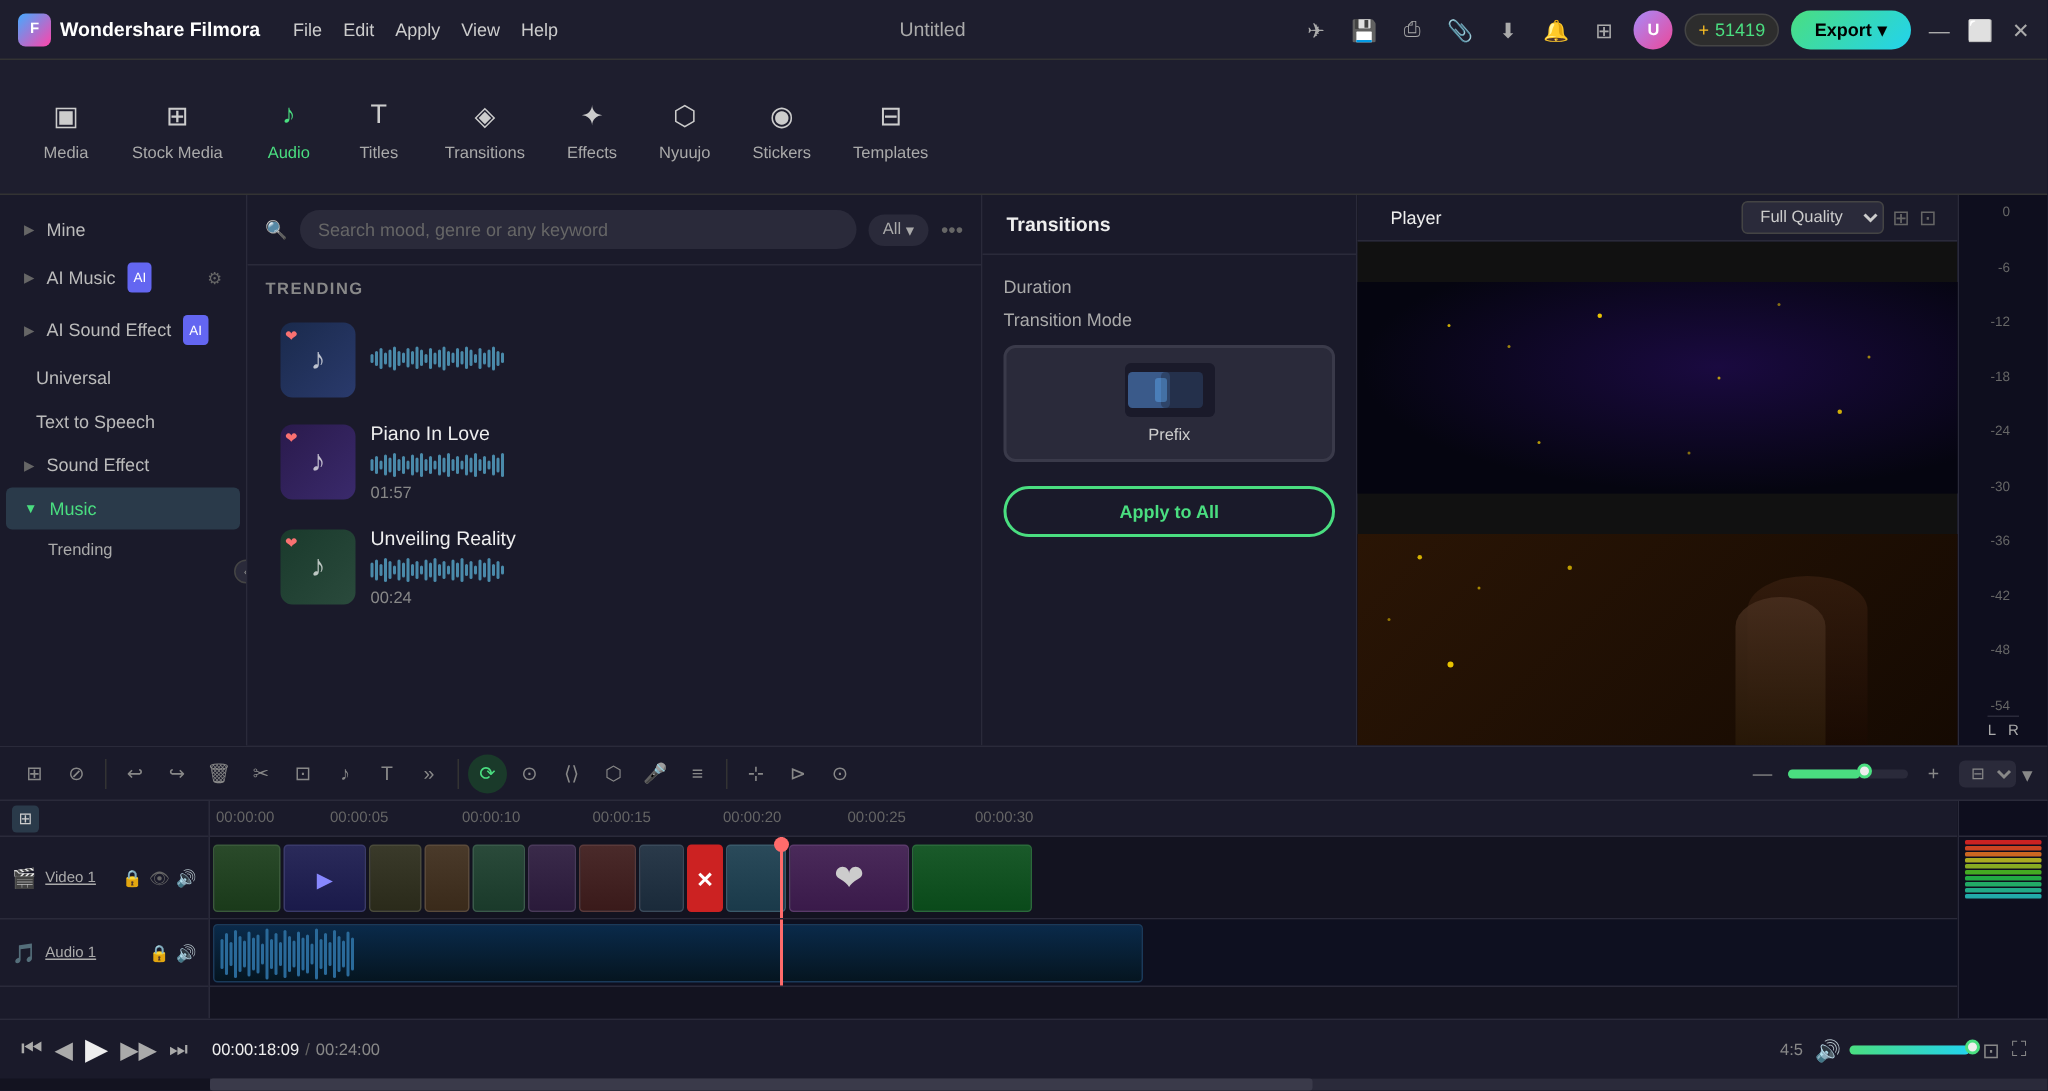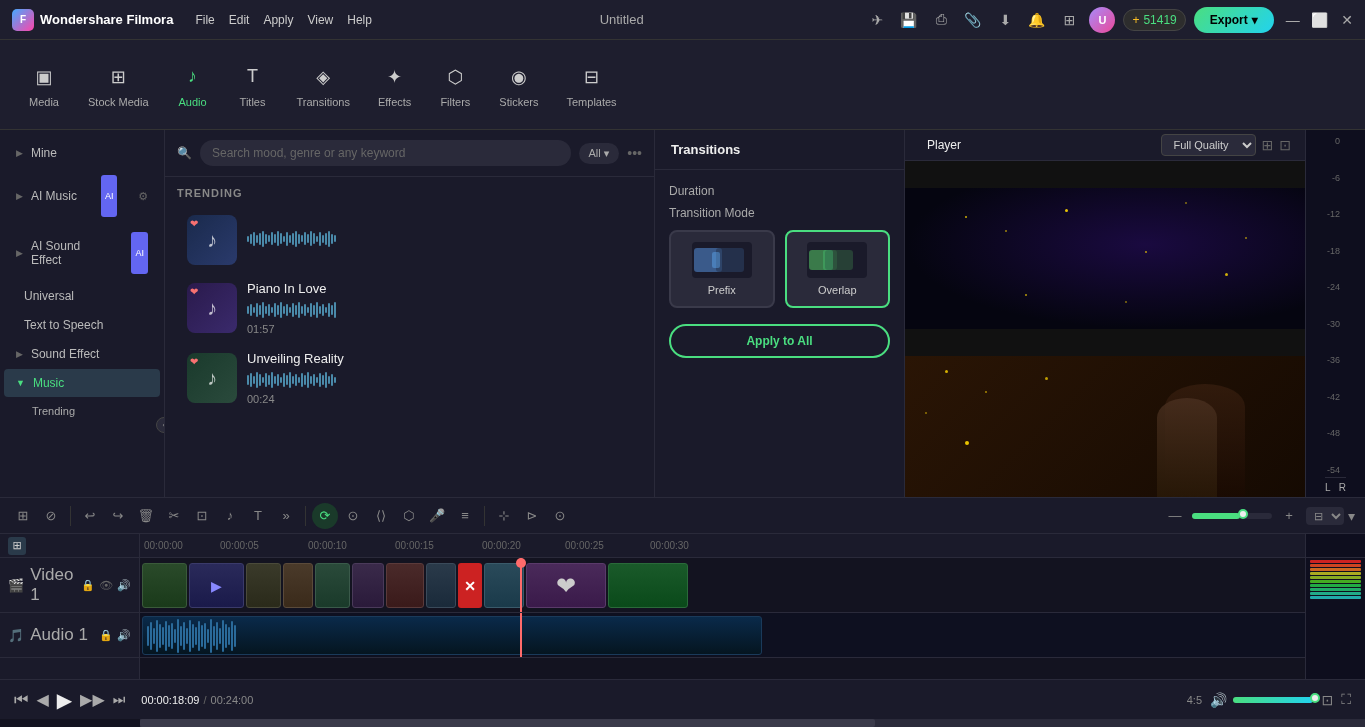--- a/index.html
+++ b/index.html
@@ -33,21 +33,21 @@
     .tool-item.active { color: #4ade80; }
     .tool-icon { width: 30px; height: 30px; display: flex; align-items: center; justify-content: center; font-size: 18px; }
     .tool-label { font-size: 11px; color: #aaa; text-align: center; }
     .tool-item.active .tool-label { color: #4ade80; }
 
     
     #sidebar { width: 165px; background: #1e1e2e; border-right: 1px solid #2a2a3a; padding: 10px 0; flex-shrink: 0; overflow-y: auto; }
     .sidebar-item { display: flex; align-items: center; gap: 6px; padding: 7px 12px; cursor: pointer; border-radius: 4px; margin: 1px 4px; font-size: 12px; color: #bbb; }
     .sidebar-item.active { background: #2a3a4a; color: #4ade80; }
     .sidebar-item .expand-arrow { font-size: 9px; color: #666; margin-right: 2px; }
-    .sidebar-item .ai-badge { background: #6366f1; color: white; font-size: 9px; padding: 16px 4px; border-radius: 3px; margin-left: 18px; }
+    .sidebar-item .ai-badge { background: #6366f1; color: white; font-size: 9px; padding: 5px 4px; border-radius: 3px; margin-left: 2px; }
     .sidebar-item .settings-icon { margin-left: auto; color: #666; font-size: 11px; }
 
     
     #audio-list { width: 490px; background: #1e1e2e; border-right: 1px solid #2a2a3a; display: flex; flex-direction: column; flex-shrink: 0; }
     #search-bar { padding: 10px 12px; display: flex; align-items: center; gap: 8px; border-bottom: 1px solid #2a2a3a; }
     .search-input { flex: 1; background: #2a2a3a; border: none; border-radius: 16px; padding: 6px 12px; color: #ccc; font-size: 12px; outline: none; }
     .search-input::placeholder { color: #666; }
     .filter-btn { background: #2a2a3a; border: none; border-radius: 12px; padding: 4px 10px; color: #aaa; font-size: 11px; cursor: pointer; display: flex; align-items: center; gap: 3px; }
     .more-btn { color: #666; cursor: pointer; font-size: 14px; }
     #trending-section { padding: 8px 12px; }
@@ -84,21 +84,21 @@
     #db-meter { width: 60px; background: #0e0e1e; border-left: 1px solid #2a2a3a; display: flex; flex-direction: column; align-items: center; padding: 8px 4px; }
 
     
     #timeline-area { height: 230px; background: #131320; border-top: 1px solid #2a2a3a; display: flex; flex-direction: column; flex-shrink: 0; position: absolute; bottom: 0; left: 0; right: 0; }
     #timeline-tools { height: 36px; display: flex; align-items: center; padding: 0 10px; gap: 2px; border-bottom: 1px solid #2a2a3a; background: #1a1a2a; }
     .tl-tool { width: 26px; height: 26px; display: flex; align-items: center; justify-content: center; cursor: pointer; color: #888; font-size: 13px; border-radius: 4px; }
     .tl-divider { width: 1px; height: 20px; background: #333; margin: 0 4px; }
     .time-mark { font-size: 10px; color: #666; position: absolute; }
     #track-labels { width: 140px; background: #1a1a2a; border-right: 1px solid #2a2a3a; flex-shrink: 0; }
     .track-label { height: 55px; display: flex; align-items: center; gap: 6px; padding: 0 8px; border-bottom: 1px solid #2a2a3a; }
-    .track-name { font-size: 17px; color: #aaa; }
+    .track-name { font-size: 10px; color: #aaa; text-decoration: underline; }
     .track-controls { display: flex; gap: 4px; margin-left: auto; }
     .track-ctrl { font-size: 11px; color: #666; cursor: pointer; }
     #track-content { flex: 1; background: #131320; position: relative; overflow: hidden; }
     .video-track { height: 55px; border-bottom: 1px solid #2a2a3a; display: flex; align-items: center; padding-left: 2px; overflow: hidden; position: relative; }
     .audio-track { height: 45px; border-bottom: 1px solid #2a2a3a; background: #0e1020; position: relative; }
     .playhead { position: absolute; top: 0; bottom: 0; width: 2px; background: #ff6b6b; z-index: 10; }
     .playhead-head { position: absolute; top: -4px; width: 10px; height: 10px; background: #ff6b6b; border-radius: 50%; left: -4px; }
     .wf-bar { background: #4a8aaa; border-radius: 1px; width: 2px; }
   </style>
 </head>
@@ -162,21 +162,21 @@
   <div class="tool-item">
     <div class="tool-icon">◈</div>
     <div class="tool-label">Transitions</div>
   </div>
   <div class="tool-item">
     <div class="tool-icon">✦</div>
     <div class="tool-label">Effects</div>
   </div>
   <div class="tool-item">
     <div class="tool-icon">⬡</div>
-    <div class="tool-label">Filters</div>
+    <div class="tool-label">Nyuujo</div>
   </div>
   <div class="tool-item">
     <div class="tool-icon">◉</div>
     <div class="tool-label">Stickers</div>
   </div>
   <div class="tool-item">
     <div class="tool-icon">⊟</div>
     <div class="tool-label">Templates</div>
   </div>
 </div>
@@ -388,28 +388,20 @@
 
           <div class="mode-card" style="flex:1;background:#2a2a3a;border:2px solid #3a3a4a;border-radius:8px;padding:10px;cursor:pointer;display:flex;flex-direction:column;align-items:center;gap:6px;">
             <div class="mode-preview" style="width:60px;height:36px;background:#1a1a2a;border-radius:4px;position:relative;overflow:hidden;">
               <div style="position:absolute;left:2px;top:6px;width:28px;height:24px;background:#3a5a8a;border-radius:3px;"></div>
               <div style="position:absolute;left:24px;top:6px;width:28px;height:24px;background:#2a3a5a;border-radius:3px;opacity:0.7;"></div>
               <div style="position:absolute;left:20px;top:10px;width:8px;height:16px;background:rgba(100,180,255,0.4);border-radius:2px;"></div>
             </div>
             <div class="mode-label">Prefix</div>
           </div>
 
-          <div class="mode-card active" style="flex:1;background:#2a2a3a;border:2px solid #4ade80;border-radius:8px;padding:10px;cursor:pointer;display:flex;flex-direction:column;align-items:center;gap:6px;">
-            <div class="mode-preview" style="width:60px;height:36px;background:#1a1a2a;border-radius:4px;position:relative;overflow:hidden;">
-              <div style="position:absolute;left:2px;top:8px;width:28px;height:20px;background:#3a7a4a;border-radius:3px;"></div>
-              <div style="position:absolute;left:18px;top:8px;width:28px;height:20px;background:#2a4a3a;border-radius:3px;opacity:0.8;"></div>
-              <div style="position:absolute;left:16px;top:8px;width:10px;height:20px;background:rgba(74,222,128,0.3);border-radius:2px;"></div>
-            </div>
-            <div class="mode-label">Overlap</div>
-          </div>
         </div>
       </div>
       <button class="apply-all-btn" style="width:100%;background:transparent;border:2px solid #4ade80;color:#4ade80;border-radius:20px;padding:8px;font-size:12px;cursor:pointer;margin-top:16px;font-weight:600;">Apply to All</button>
     </div>
   </div>
 
   <div id="preview-panel" style="flex:1;background:#111;display:flex;flex-direction:column;gap:27px;">
     <div style="height:40px;display:flex;align-items:center;justify-content:space-between;padding:0 14px;background:#1a1a2a;border-bottom:1px solid #2a2a3a;">
       <div style="display:flex;gap:4px;">
         <span class="preview-tab active" style="font-size:12px;color:#eee;padding:4px 8px;cursor:pointer;">Player</span>

